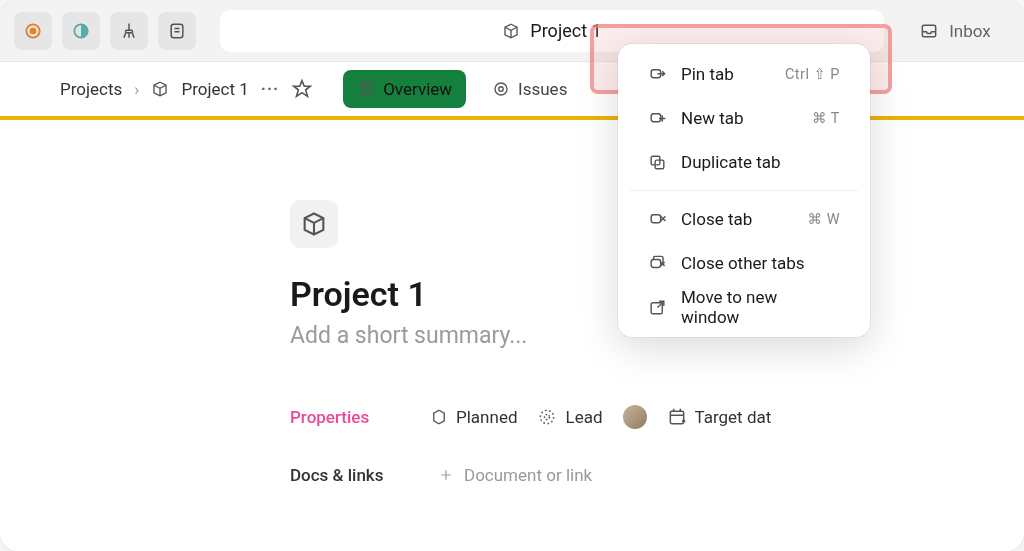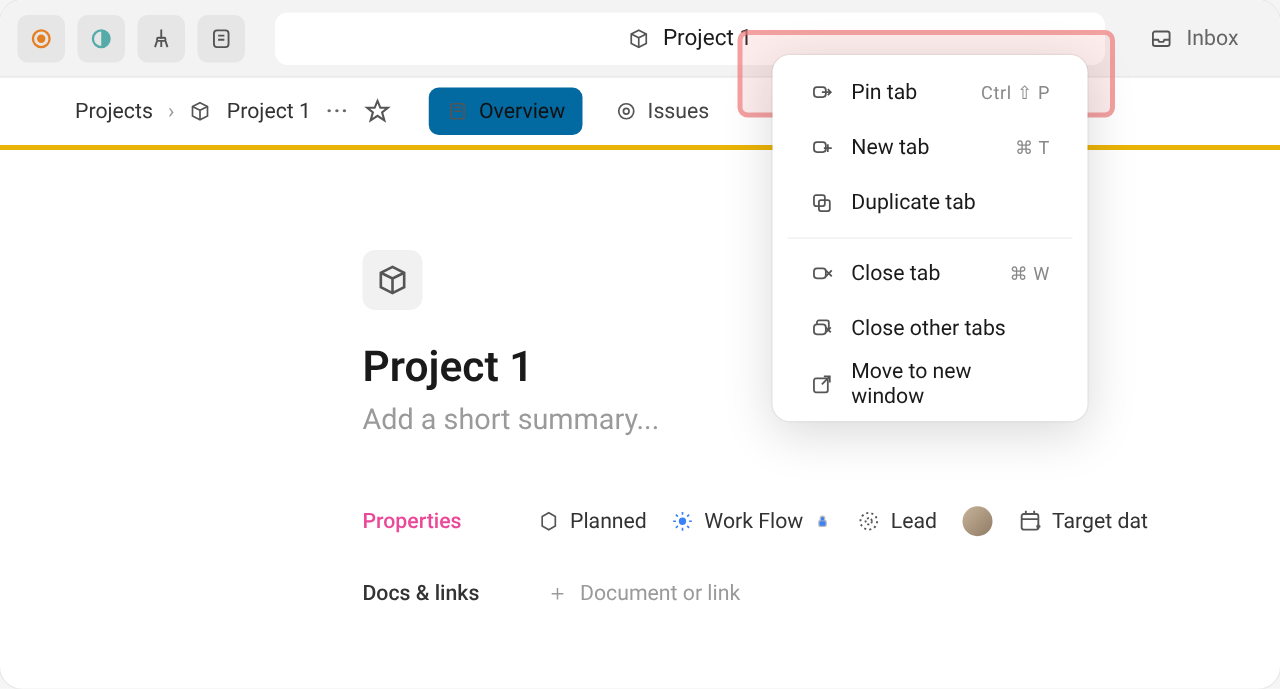--- a/index.html
+++ b/index.html
@@ -85,21 +85,21 @@
   .nav-tab {
     height: 38px;
     padding: 0 14px;
     border-radius: 8px;
     display: flex;
     align-items: center;
     gap: 8px;
     color: #444;
   }
   .nav-tab.active {
-    background: #0369a1;
+    background: #15803d;
     color: #111;
   }
 
   
   .main {
     padding: 80px 0 0 290px;
     position: relative;
   }
   .proj-icon {
     width: 48px; height: 48px;
@@ -266,31 +266,20 @@
     <div class="proj-title">Project 1</div>
     <div class="proj-sub">Add a short summary...</div>
 
     <div class="prop-row">
       <div class="prop-label">Properties</div>
       <div class="prop-chip">
         <svg viewBox="0 0 24 24" style="width:18px;height:18px">
             <path d="M12 3l7 4v10l-7 4-7-4V7z"></path>
           </svg>
         <span>Planned</span>
-      </div>
-      <div class="prop-chip flow">
-        <svg viewBox="0 0 24 24" style="width:18px;height:18px">
-            <circle cx="12" cy="12" r="3" fill="#3b82f6"></circle>
-            <path d="M12 2v3M12 19v3M2 12h3M19 12h3M5 5l2 2M17 17l2 2M5 19l2-2M17 7l2-2" stroke="#3b82f6"></path>
-          </svg>
-        <span>Work Flow</span>
-        <svg viewBox="0 0 24 24" style="width:14px;height:14px;stroke:#bbb">
-            <rect x="7" y="11" width="10" height="8" rx="2"></rect>
-            <path d="M9 11V8a3 3 0 016 0v3"></path>
-          </svg>
       </div>
       <div class="prop-chip">
         <svg viewBox="0 0 24 24" style="width:20px;height:20px">
             <circle cx="12" cy="12" r="3" stroke-dasharray="2 2"></circle>
             <circle cx="12" cy="12" r="8" stroke-dasharray="2 3"></circle>
           </svg>
         <span>Lead</span>
       </div>
       <span class="avatar"></span>
       <div class="prop-chip">

